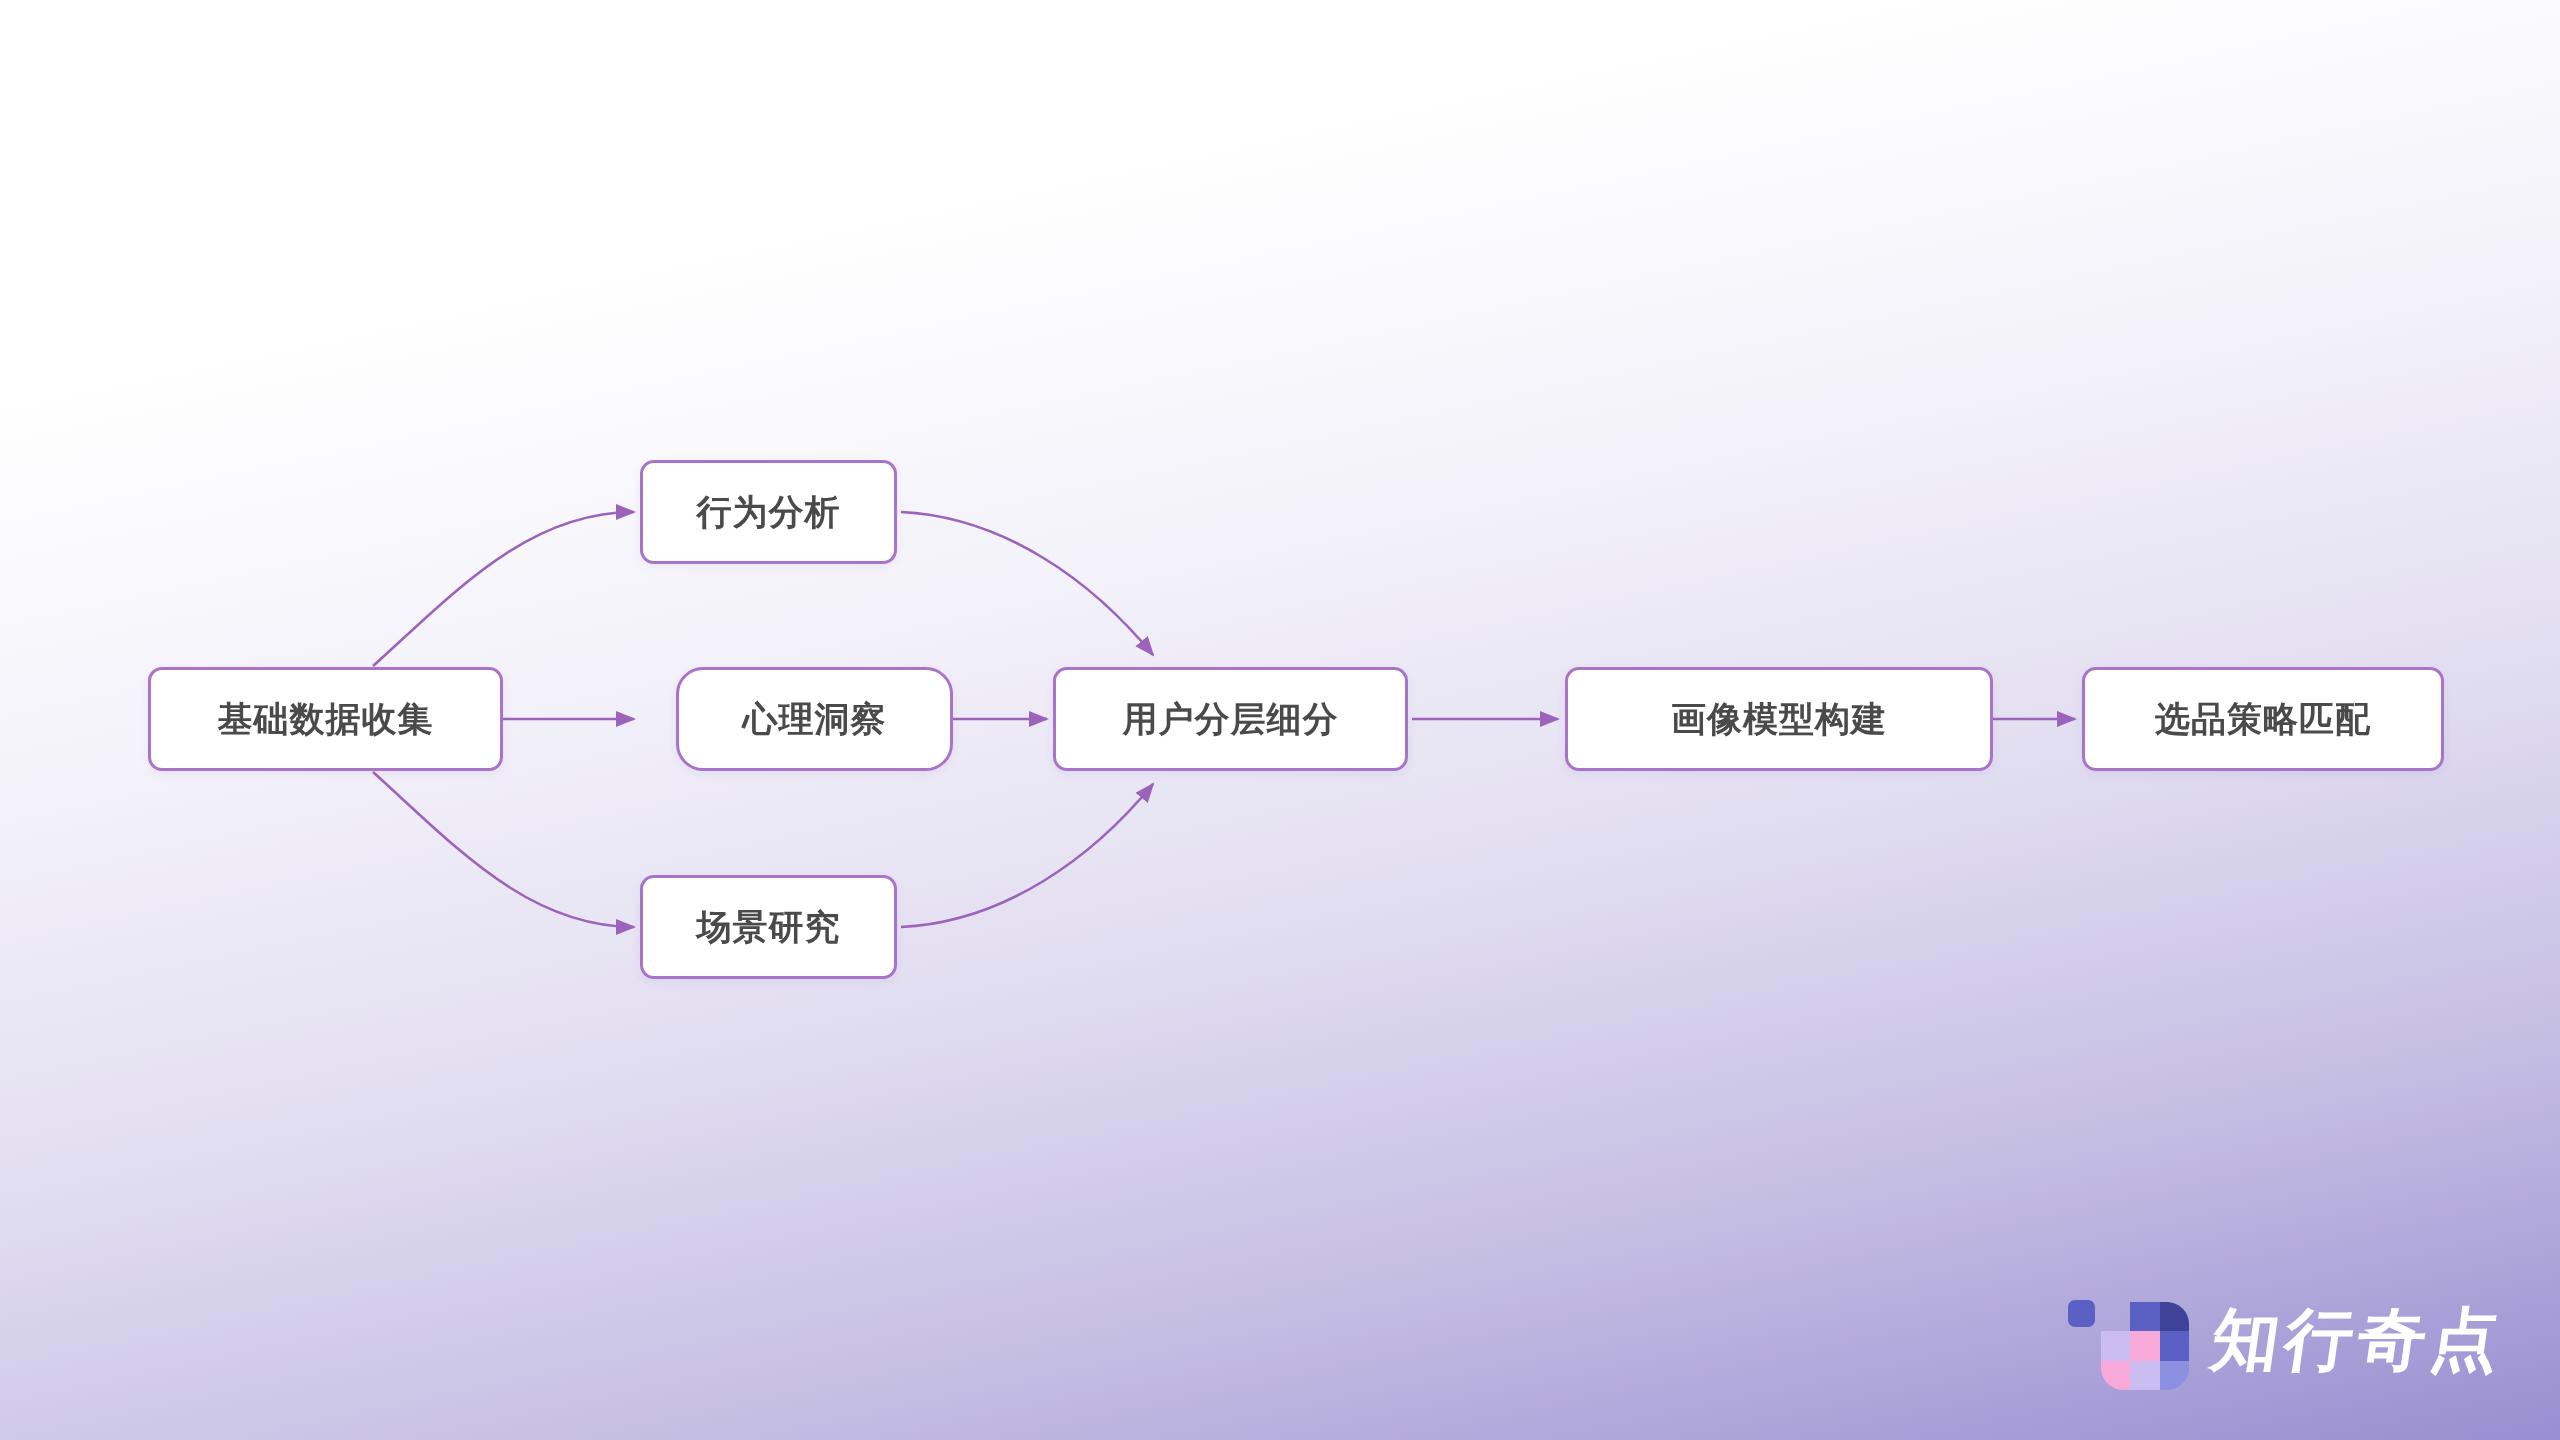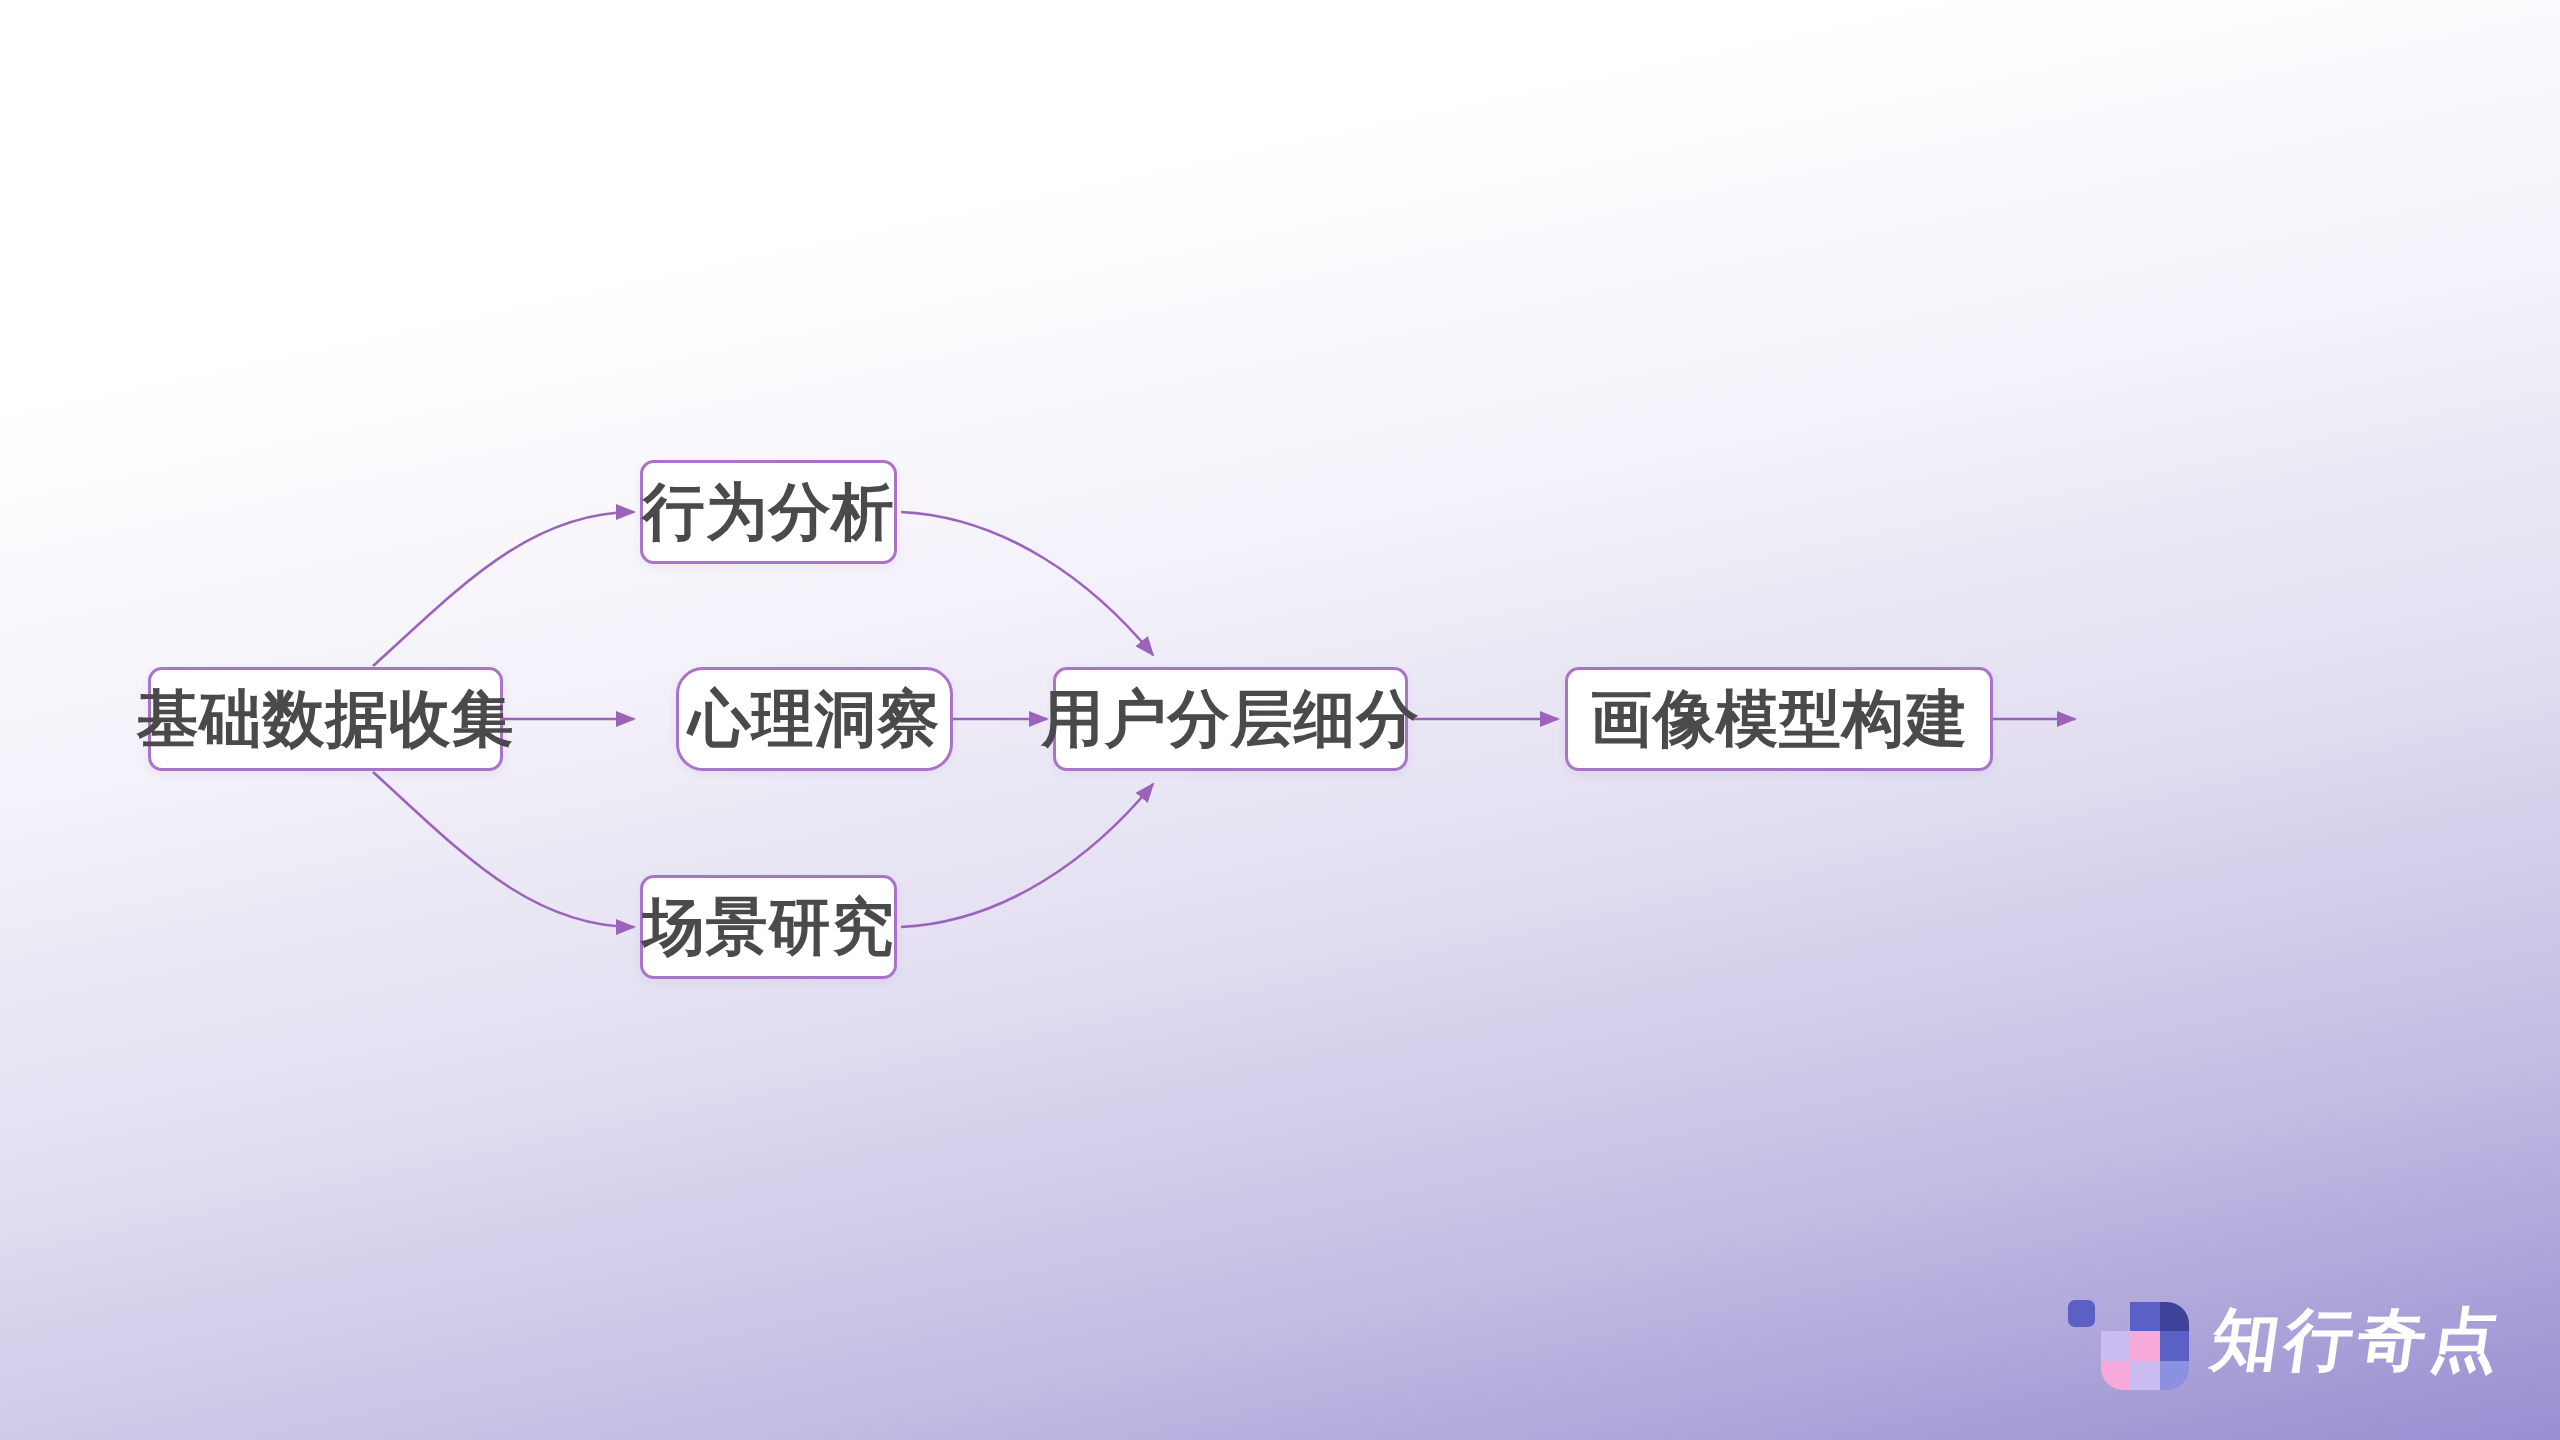--- a/index.html
+++ b/index.html
@@ -30,21 +30,21 @@
     position: absolute;
     box-sizing: border-box;
     background: var(--node-fill);
     border: 3px solid var(--node-border);
     border-radius: 14px;
     display: flex; align-items: center; justify-content: center;
     box-shadow: 0 3px 10px rgba(90, 60, 140, 0.07);
     cursor: default;
   }
   .flow-node .node-label {
-    font-size: 62px;
+    font-size: 35px;
     font-weight: 700;
     color: var(--node-text);
     letter-spacing: 1px;
     white-space: nowrap;
   }
   
   .n1 { left: 128px;  top: 667px; width: 355px; height: 104px; margin-left: 20px; }
   .n2 { left: 640px;  top: 460px; width: 257px; height: 104px; }
   .n3 { left: 676px;  top: 667px; width: 277px; height: 104px; border-radius: 27px; }
   .n4 { left: 640px;  top: 875px; width: 257px; height: 104px; align-items: center; }
@@ -122,20 +122,23 @@
   </div>
   <div class="flow-node n4">
     <span class="node-label">场景研究</span>
   </div>
   <div class="flow-node n5">
     <span class="node-label">用户分层细分</span>
   </div>
   <div class="flow-node n6">
     <span class="node-label">画像模型构建</span>
   </div>
+  <div class="flow-node n7">
+    <span class="node-label">选品策略匹配</span>
+  </div>
 
   <div class="brand">
     <div class="logo-mark">
       <div class="logo-sq-small"></div>
       <div class="logo-grid">
         <div class="c0"></div>
           <div class="c1"></div>
           <div class="c2"></div>
         <div class="c3"></div>
           <div class="c4"></div>

